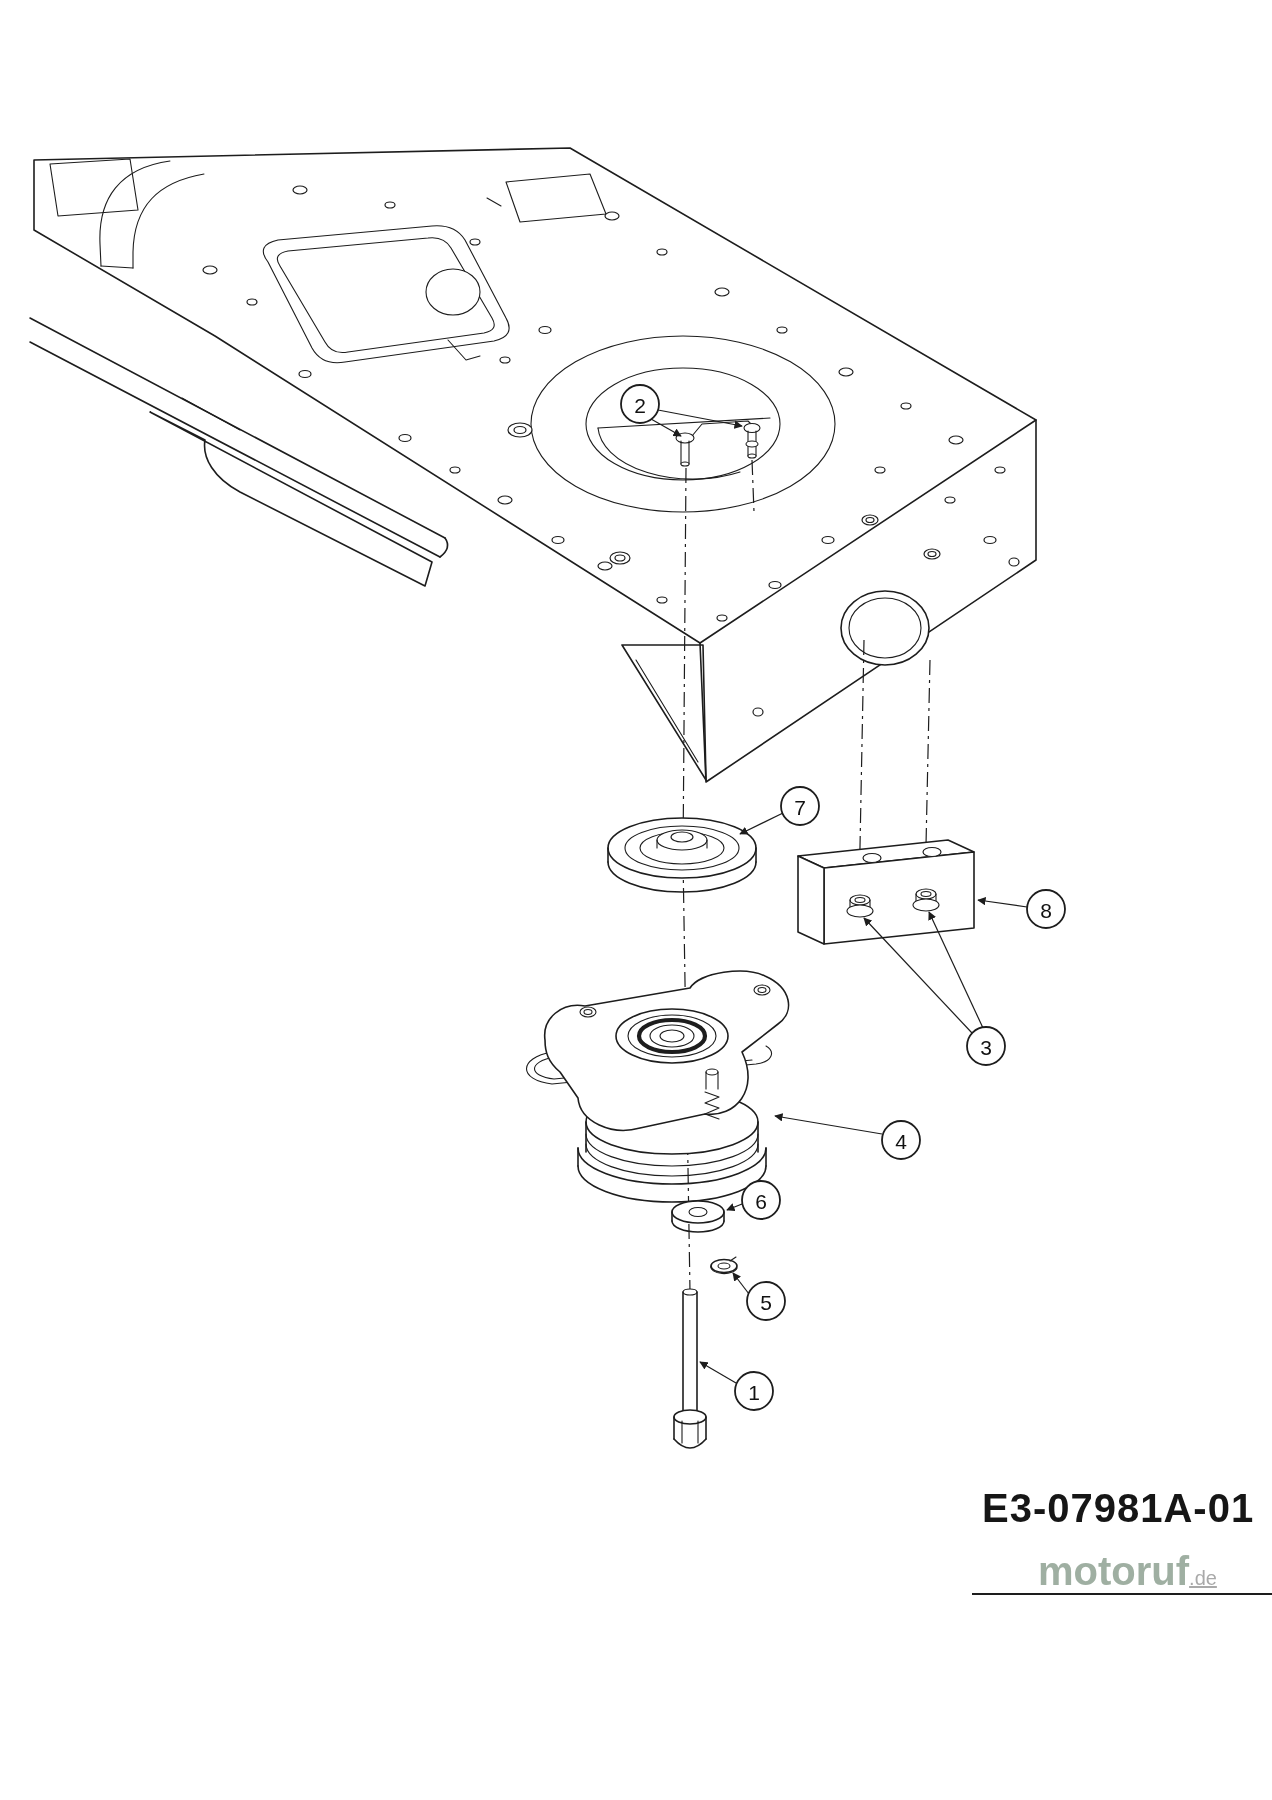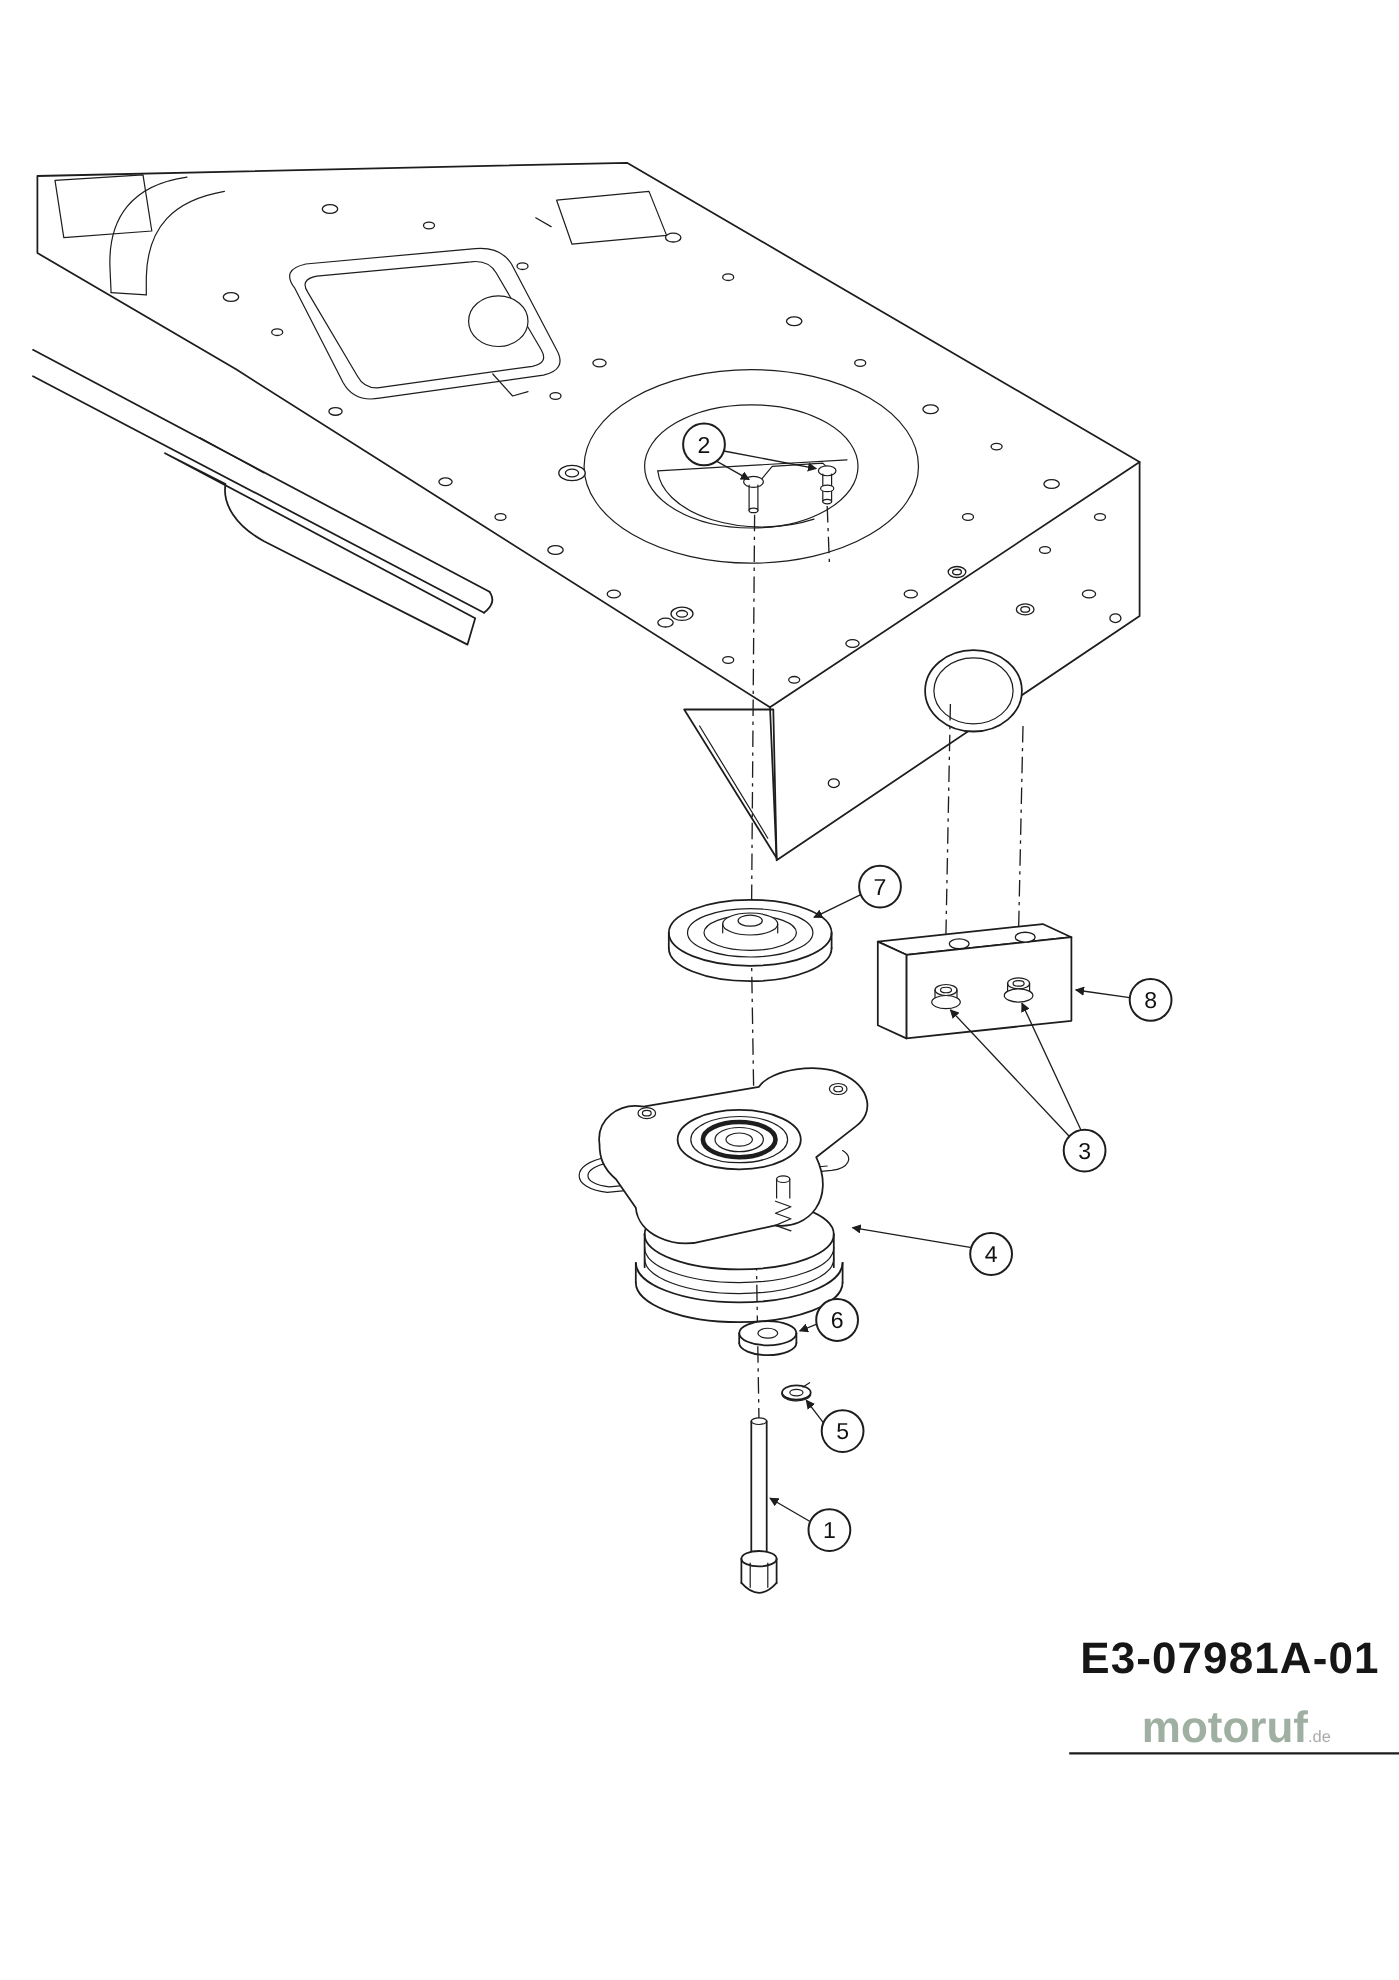--- a/index.html
+++ b/index.html
@@ -11,21 +11,21 @@
   .wht{fill:#ffffff;stroke:#1d1d1d;stroke-width:1.6;stroke-linejoin:round;}
   .whtt{fill:#ffffff;stroke:#1d1d1d;stroke-width:1.1;stroke-linejoin:round;}
   .hole{fill:#ffffff;stroke:#1d1d1d;stroke-width:1.2;}
   .dash{fill:none;stroke:#1d1d1d;stroke-width:1.2;stroke-dasharray:15 5 3 5;}
   .leader{fill:none;stroke:#1d1d1d;stroke-width:1.2;}
   .callout-circle{fill:#ffffff;stroke:#1d1d1d;stroke-width:1.8;}
   .callout-num{font-family:"Liberation Sans",sans-serif;font-size:21px;fill:#111;text-anchor:middle;dominant-baseline:central;}
   .dark{fill:none;stroke:#1d1d1d;stroke-width:4.2;}
   #partnumber{position:absolute;left:982px;top:1486px;font-size:40px;font-weight:700;color:#161616;letter-spacing:1px;z-index:3;}
   #watermark{position:absolute;left:1038px;top:1549px;font-size:40px;font-weight:700;color:#8fa292;opacity:.85;z-index:2;}
-  #watermark .tld{font-size:15px;font-weight:400;color:#9b9b9b;}
+  #watermark .tld{font-size:20px;font-weight:400;color:#9b9b9b;text-decoration:underline;}
 </style>
 </head>
 <body>
 
 <div id="stage">
 <svg width="1272" height="1800" viewBox="0 0 1272 1800">
   <defs>
     <marker id="arrow" viewBox="0 0 10 10" refX="9" refY="5" markerWidth="7" markerHeight="7" orient="auto-start-reverse">
       <path d="M0,0 L10,5 L0,10 z" fill="#1d1d1d"></path>
     </marker>

